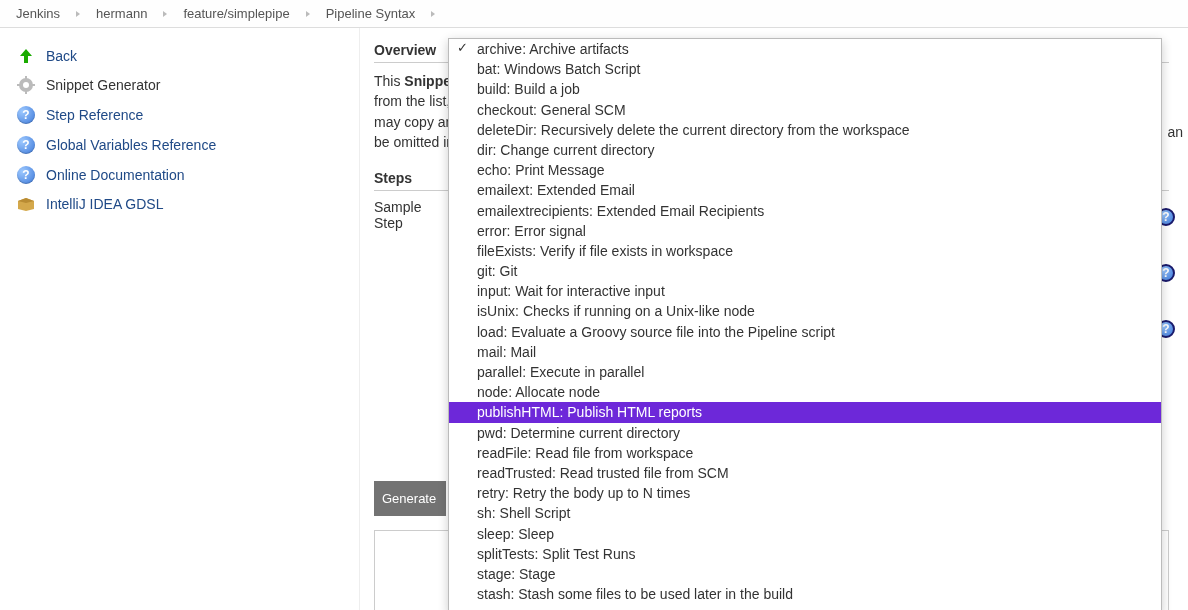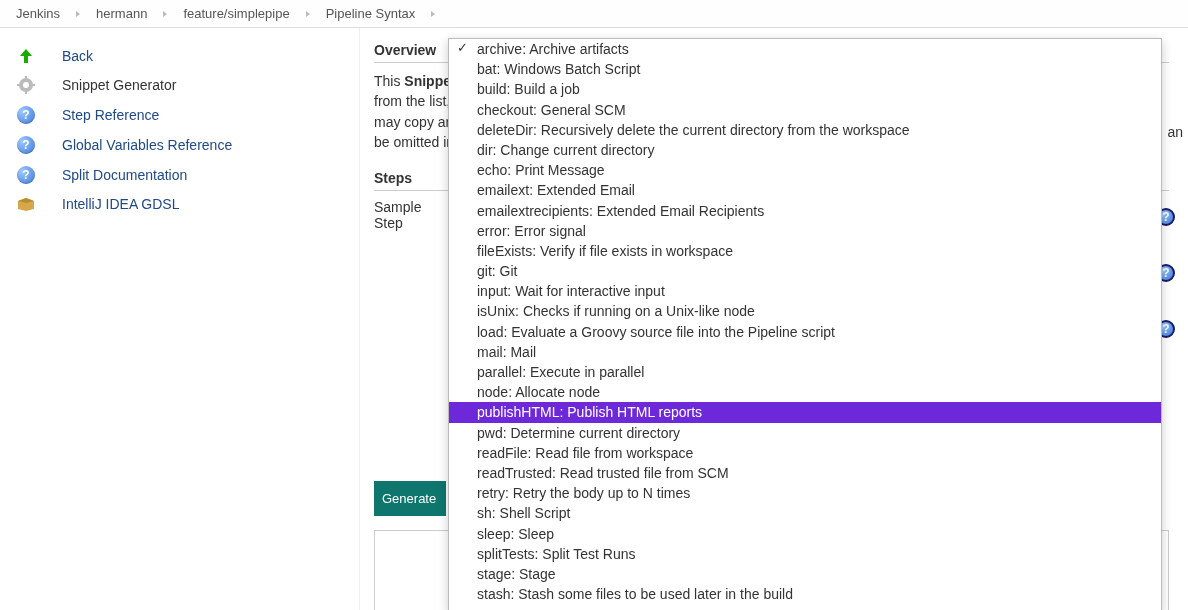--- a/index.html
+++ b/index.html
@@ -37,21 +37,21 @@
     min-height: 580px;
   }
   .task {
     display: flex;
     align-items: center;
     padding: 6px 2px;
     font-size: 14px;
     cursor: pointer;
   }
   .task .icon { width: 24px; display:flex; justify-content:center; align-items:center; }
-  .task .label { margin-left: 24px; color: #204a87; }
+  .task .label { margin-left: 8px; color: #204a87; }
   .task.current .label { color: #333; font-weight: normal; }
 
   
   .ico-back { color:#1aab00; font-size:18px; }
   .ico-gear { color:#888; }
   .ico-help {
     width:18px;height:18px;border-radius:50%;
     background: radial-gradient(circle at 30% 30%, #9dc9ff, #3b77d8);
     color:#fff;font-weight:bold;font-size:12px;
     display:flex;align-items:center;justify-content:center;
@@ -75,21 +75,21 @@
   .truncated-right { position:absolute; top:96px; right:6px; color:#333; font-size:14px; }
 
   .steps-block { margin-top: 18px; }
   .sample-row { display:flex; align-items:center; margin-top:8px; }
   .sample-row .lbl { width:75px; color:#333; font-size:14px; }
 
   .help-col { position:absolute; right:14px; top:180px; display:flex; flex-direction:column; gap:38px; }
 
   .btn-gen {
     margin-top: 250px;
-    background:#0f766e;
+    background:#737373;
     color:#fff;
     border:none;
     padding:10px 8px;
     font-size:13px;
     cursor:pointer;
     width:72px;
     text-align:left;
   }
   .output-box {
     margin-top:14px;
@@ -173,21 +173,21 @@
     <div class="task">
       <span class="icon">
           <span class="ico-help">?</span>
         </span>
       <span class="label">Global Variables Reference</span>
     </div>
     <div class="task">
       <span class="icon">
           <span class="ico-help">?</span>
         </span>
-      <span class="label">Split Documentation</span>
+      <span class="label">Online Documentation</span>
     </div>
     <div class="task">
       <span class="icon ico-package">
         <svg width="18" height="14" viewBox="0 0 18 14">
             <path fill="#d4a84b" d="M1 4 L9 1 L17 4 L17 12 L9 14 L1 12 Z"></path>
             <path fill="#b98c33" d="M1 4 L9 6 L17 4 L9 1 Z"></path>
           </svg>
       </span>
       <span class="label">IntelliJ IDEA GDSL</span>
     </div>

